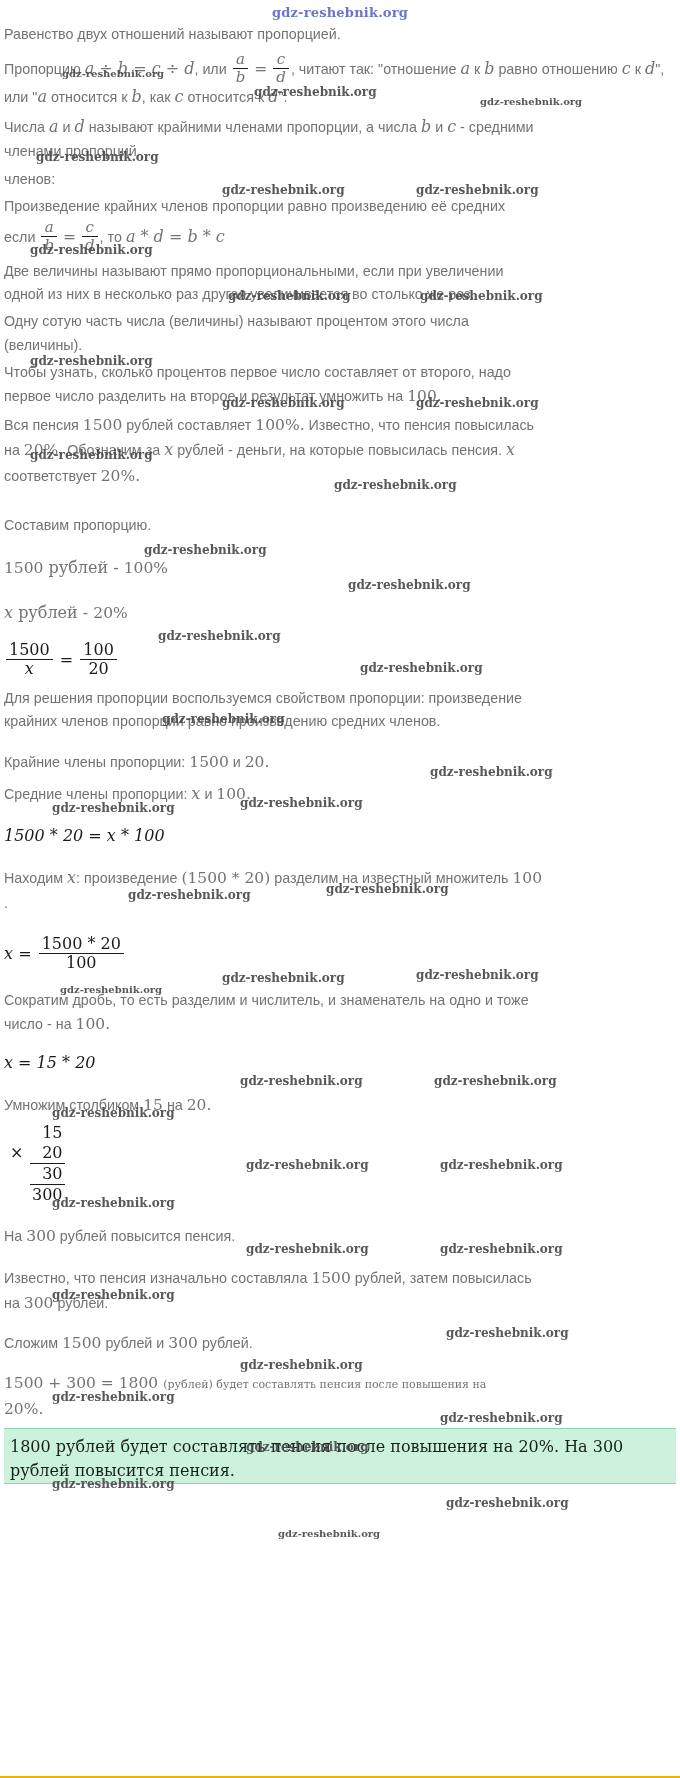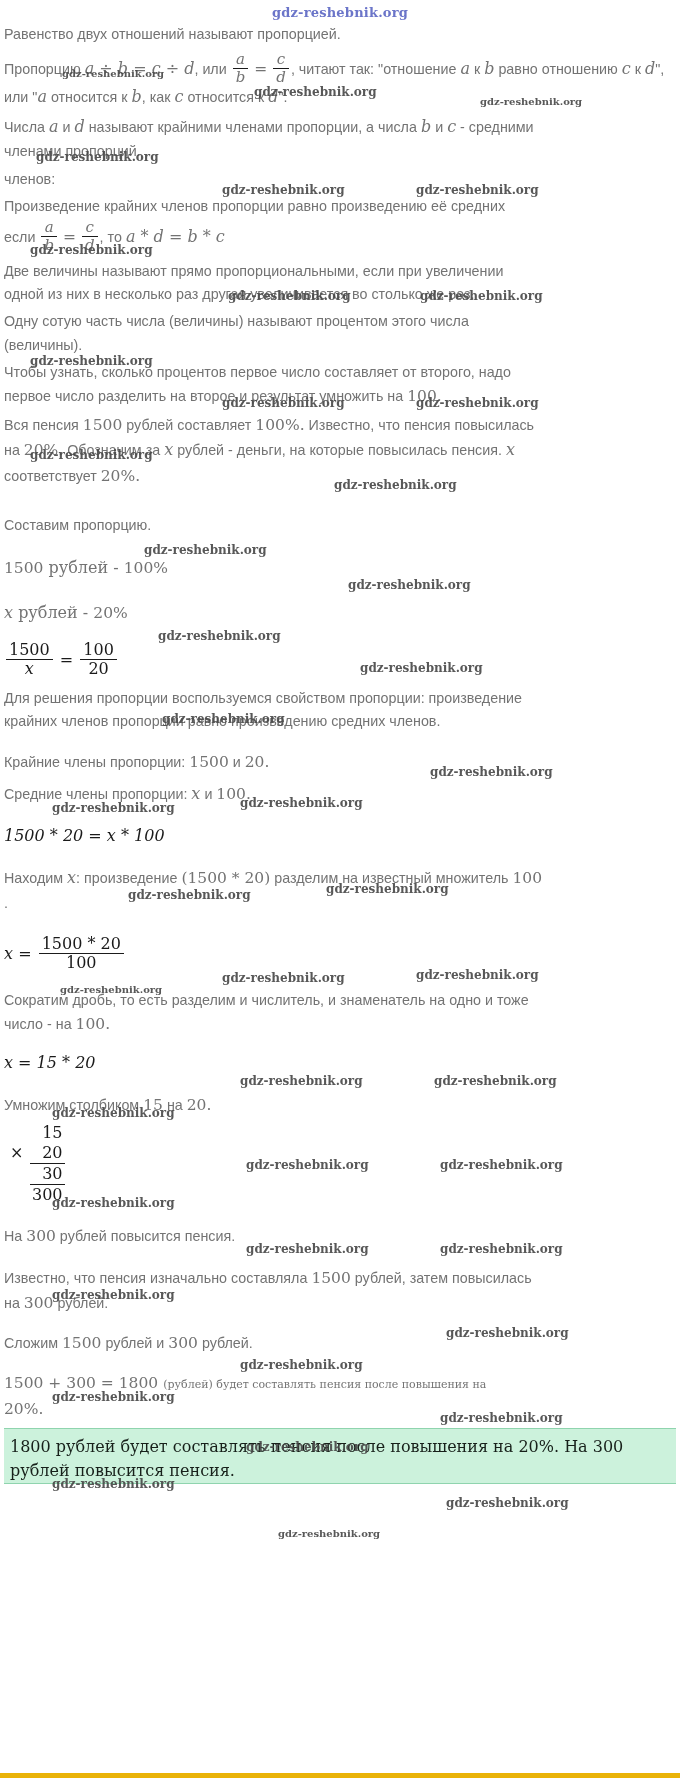--- a/index.html
+++ b/index.html
@@ -13,21 +13,21 @@
     position: relative;
     font-family: "Liberation Sans", sans-serif;
     color: #1a1a1a;
     overflow: hidden;
   }
   .page {
     position: relative;
     width: 680px;
     min-height: 1778px;
     box-sizing: border-box;
-    border-bottom: 5px solid #eab308;
+    border-bottom: 2px solid #eab308;
   }
   .topmark {
     text-align: center;
     padding-top: 5px;
     padding-bottom: 2px;
     font-family: "DejaVu Serif", serif;
     font-size: 13px;
     font-weight: bold;
     color: #6b75c9;
     letter-spacing: 0.2px;

